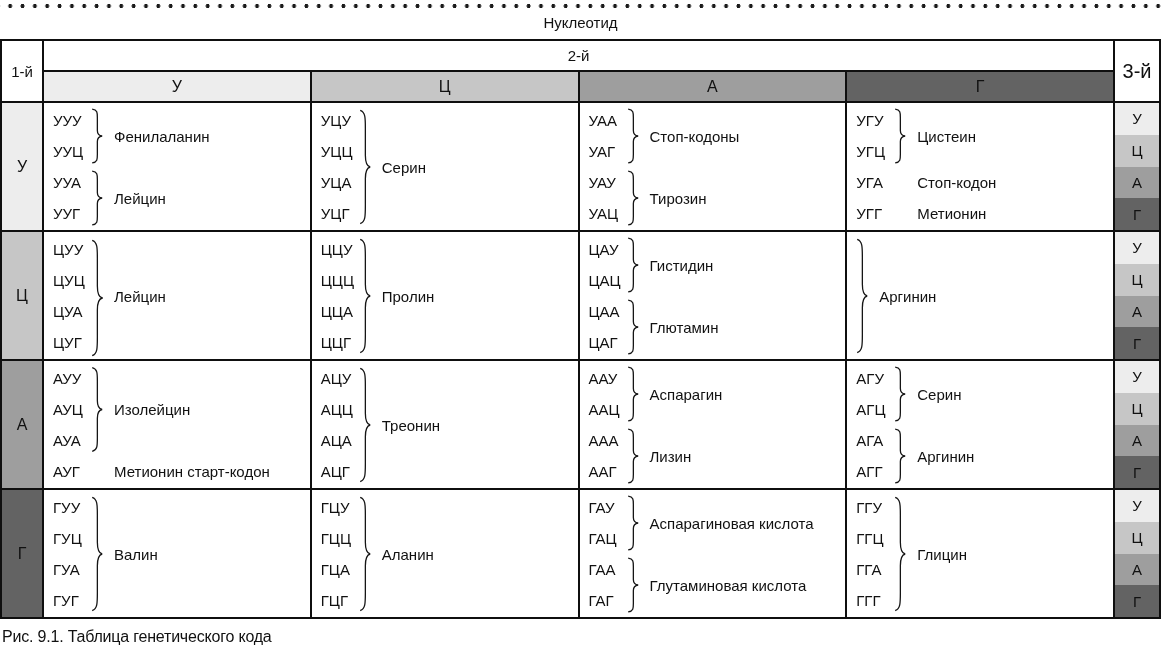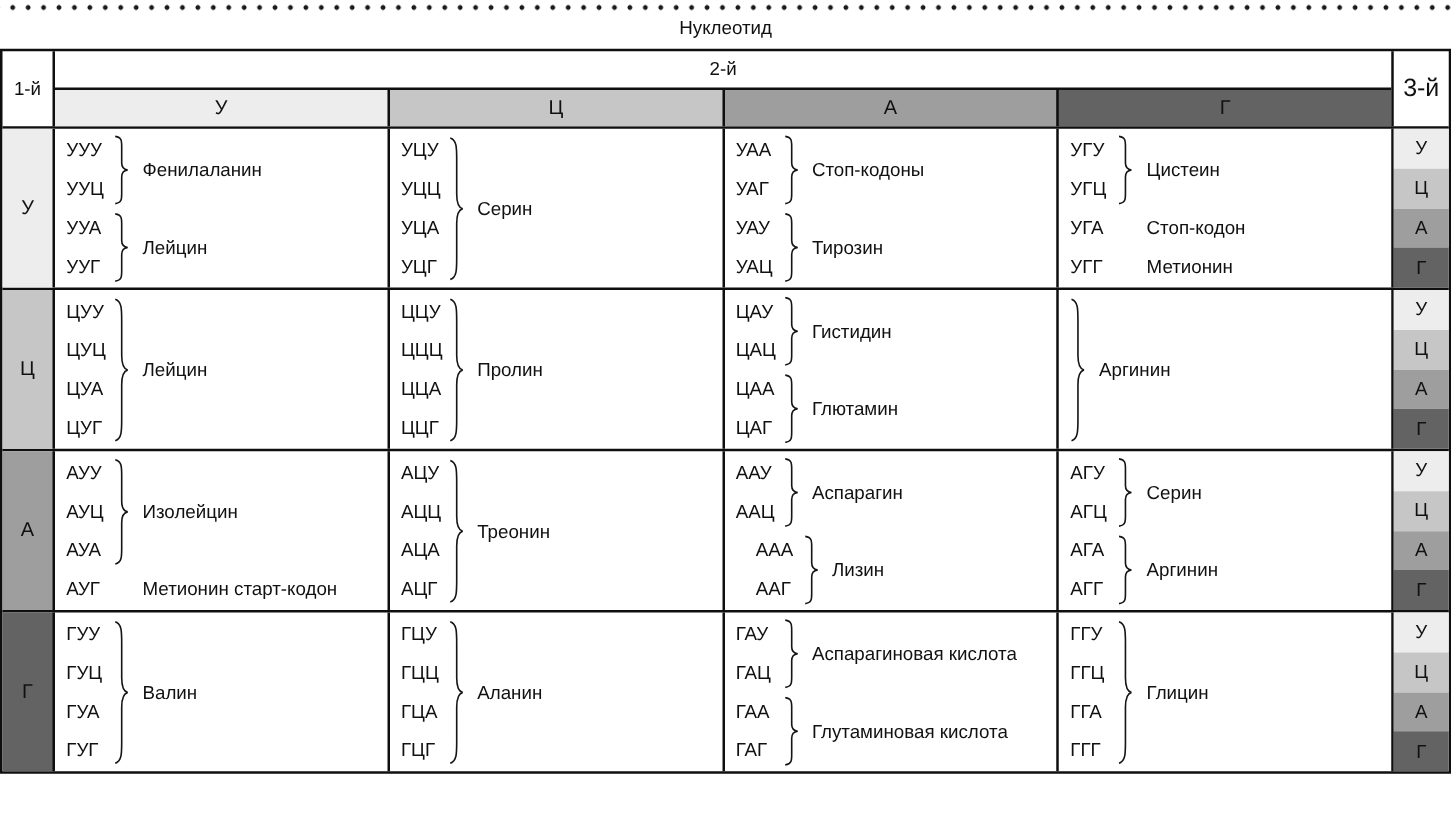--- a/index.html
+++ b/index.html
@@ -237,21 +237,21 @@
             <div class="third-sub" style="background: rgb(237, 237, 237);">У</div>
             <div class="third-sub" style="background: rgb(198, 198, 198);">Ц</div>
             <div class="third-sub" style="background: rgb(158, 158, 158);">А</div>
             <div class="third-sub" style="background: rgb(99, 99, 99);">Г</div>
           </div>
         </div>
         <div class="block">
           <div class="block-left" style="background: rgb(198, 198, 198);">Ц</div>
           <div class="block-mid">
             <div class="content-cell">
-              <div class="codon-group" style="height: 124px;">
+              <div class="codon-group" style="height: 124px; align-items: flex-end;">
                 <div class="codon-col">
                   <div class="codon">ЦУУ</div>
                   <div class="codon">ЦУЦ</div>
                   <div class="codon">ЦУА</div>
                   <div class="codon">ЦУГ</div>
                 </div>
                 <div class="brace-box">
                   <svg viewBox="0 0 10 100" preserveAspectRatio="none" aria-hidden="true">
                     <path d="M1,2 C5.6,3.5 5.3,9 5.3,19 L5.3,40 C5.3,46.5 6.6,49.3 9.3,50 C6.6,50.7 5.3,53.5 5.3,60 L5.3,81 C5.3,91 5.6,96.5 1,98" fill="none" stroke="#151515" stroke-width="1.3" vector-effect="non-scaling-stroke"></path>
                   </svg>
@@ -366,21 +366,21 @@
                   <div class="codon">ААУ</div>
                   <div class="codon">ААЦ</div>
                 </div>
                 <div class="brace-box">
                   <svg viewBox="0 0 10 100" preserveAspectRatio="none" aria-hidden="true">
                     <path d="M1,2 C5.6,3.5 5.3,9 5.3,19 L5.3,40 C5.3,46.5 6.6,49.3 9.3,50 C6.6,50.7 5.3,53.5 5.3,60 L5.3,81 C5.3,91 5.6,96.5 1,98" fill="none" stroke="#151515" stroke-width="1.3" vector-effect="non-scaling-stroke"></path>
                   </svg>
                 </div>
                 <div class="aa-label">Аспарагин</div>
               </div>
-              <div class="codon-group" style="height: 62px; margin-left: 16px;">
+              <div class="codon-group" style="height: 62px;">
                 <div class="codon-col">
                   <div class="codon">ААА</div>
                   <div class="codon">ААГ</div>
                 </div>
                 <div class="brace-box">
                   <svg viewBox="0 0 10 100" preserveAspectRatio="none" aria-hidden="true">
                     <path d="M1,2 C5.6,3.5 5.3,9 5.3,19 L5.3,40 C5.3,46.5 6.6,49.3 9.3,50 C6.6,50.7 5.3,53.5 5.3,60 L5.3,81 C5.3,91 5.6,96.5 1,98" fill="none" stroke="#151515" stroke-width="1.3" vector-effect="non-scaling-stroke"></path>
                   </svg>
                 </div>
                 <div class="aa-label">Лизин</div>
@@ -501,13 +501,14 @@
           <div class="third-stack">
             <div class="third-sub" style="background: rgb(237, 237, 237);">У</div>
             <div class="third-sub" style="background: rgb(198, 198, 198);">Ц</div>
             <div class="third-sub" style="background: rgb(158, 158, 158);">А</div>
             <div class="third-sub" style="background: rgb(99, 99, 99);">Г</div>
           </div>
         </div>
       </div>
   </div>
 
+  <div class="caption">Рис. 9.1. Таблица генетического кода</div>
 </div>
 
 </body></html>

